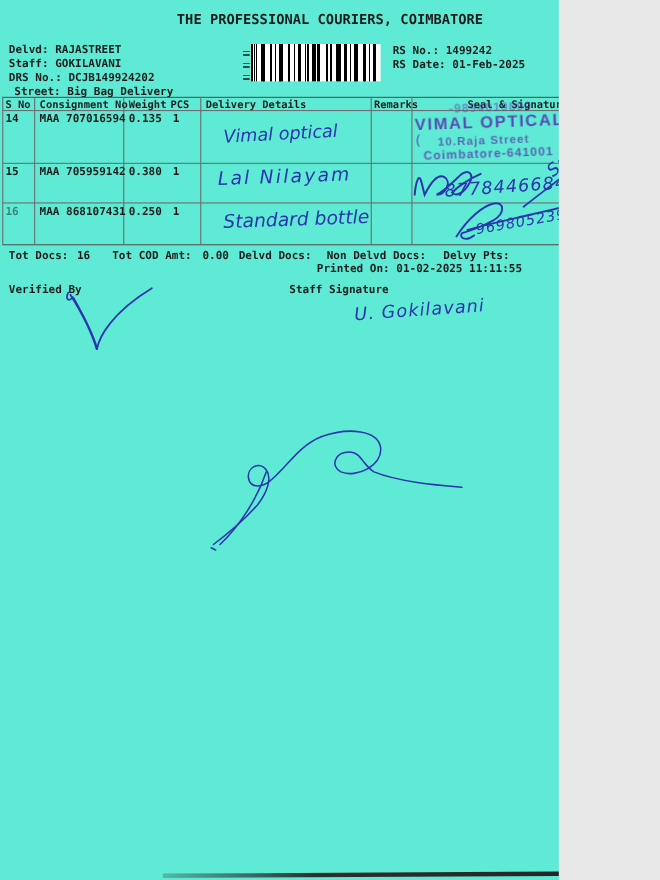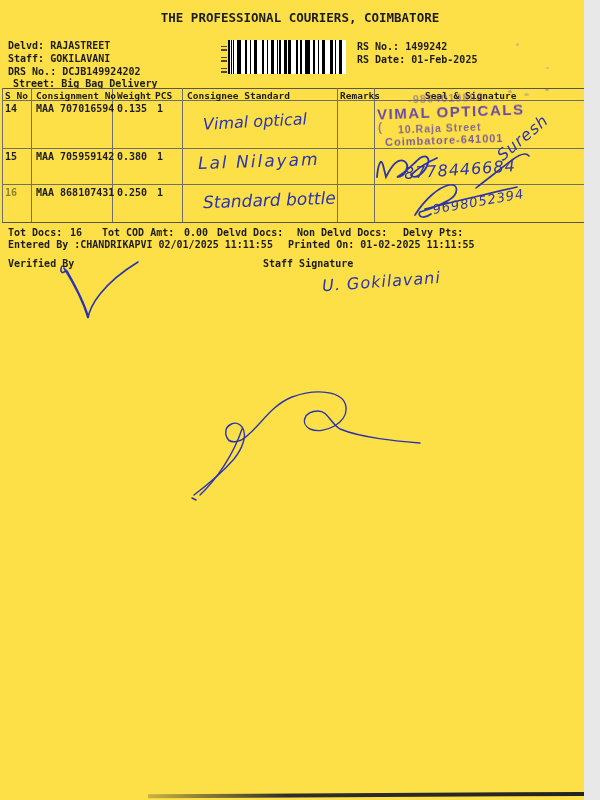--- a/index.html
+++ b/index.html
@@ -5,22 +5,22 @@
   :root{
     --ink:#2b34ad;
     --stamp:#5b3db0;
     --print:#1c1c1c;
     --line:#6e6e6e;
   }
   *{margin:0;padding:0;box-sizing:border-box;}
   html,body{background:#e8e8e8;}
   .page{
     position:relative;
-    width:584px;height:800px;
-    background:#fde047;
+    width:508px;height:800px;
+    background:#5eead4;
     overflow:hidden;
     font-family:"DejaVu Sans Mono", monospace;
     color:var(--print);
   }
   .abs{position:absolute;}
   .mono{font-family:"DejaVu Sans Mono", monospace;font-weight:bold;color:var(--print);white-space:nowrap;}
   .t10{font-size:10px;line-height:12px;}
   .t9{font-size:9.5px;line-height:11px;}
   .t12{font-size:12.5px;line-height:14px;}
   .t11{font-size:11.5px;line-height:13px;}
@@ -113,21 +113,21 @@
   <div class="vline" style="left:112px;top:88px;height:134px;"></div>
   <div class="vline" style="left:182px;top:88px;height:134px;"></div>
   <div class="vline" style="left:337px;top:88px;height:134px;"></div>
   <div class="vline" style="left:374px;top:88px;height:134px;"></div>
   <div class="vline" style="left:596px;top:88px;height:134px;"></div>
 
   <div class="abs mono t9" style="left:5px;top:90px;">S No</div>
   <div class="abs mono t9" style="left:36px;top:90px;text-align:right;">Consignment No</div>
   <div class="abs mono t9" style="left:117px;top:90px;">Weight</div>
   <div class="abs mono t9" style="left:155px;top:90px;">PCS</div>
-  <div class="abs mono t9" style="left:187px;top:90px;">Consignee Standard</div>
+  <div class="abs mono t9" style="left:187px;top:90px;">Delivery Details</div>
   <div class="abs mono t9" style="left:340px;top:90px;">Remarks</div>
   <div class="abs mono t9" style="left:425px;top:90px;">Seal &amp; Signature</div>
 
   <div class="abs mono t10" style="left:5px;top:103px;">14</div>
   <div class="abs mono t10" style="left:36px;top:103px;">MAA 707016594</div>
   <div class="abs mono t10" style="left:117px;top:103px;">0.135</div>
   <div class="abs mono t10" style="left:157px;top:103px;">1</div>
 
   <div class="abs mono t10" style="left:5px;top:151px;">15</div>
   <div class="abs mono t10" style="left:36px;top:151px;">MAA 705959142</div>
@@ -165,21 +165,20 @@
   <div class="abs ink" style="left:432px;top:194px;font-size:13px;transform:rotate(-10deg);letter-spacing:1px;">9698052394</div>
 
   <div class="abs mono t10" style="left:8px;top:227px;">Tot Docs:</div>
   <div class="abs mono t10" style="left:70px;top:227px;">16</div>
   <div class="abs mono t10" style="left:102px;top:227px;">Tot COD Amt:</div>
   <div class="abs mono t10" style="left:184px;top:227px;">0.00</div>
   <div class="abs mono t10" style="left:217px;top:227px;">Delvd Docs:</div>
   <div class="abs mono t10" style="left:297px;top:227px;">Non Delvd Docs:</div>
   <div class="abs mono t10" style="left:403px;top:227px;">Delvy Pts:</div>
 
-  <div class="abs mono t10" style="left:8px;top:239px;">Entered By :CHANDRIKAPVI 02/01/2025 11:11:55</div>
   <div class="abs mono t10" style="left:288px;top:239px;">Printed On: 01-02-2025 11:11:55</div>
 
   <div class="abs mono t10" style="left:8px;top:258px;">Verified By</div>
   <div class="abs mono t10" style="left:263px;top:258px;">Staff Signature</div>
 
   <svg style="left:50px;top:258px;" width="100" height="70" viewBox="0 0 100 70">
     <path d="M12,8 C9,14 13,17 16,12 M14,10 C24,26 34,46 38,60 C40,48 52,26 88,4 M17,13 C26,29 35,47 38,58" fill="none" stroke="#2b34ad" stroke-width="1.6" stroke-linecap="round"></path>
   </svg>
 
   <div class="abs ink" style="left:322px;top:272px;font-size:16px;transform:rotate(-4deg);letter-spacing:1px;">U. Gokilavani</div>

